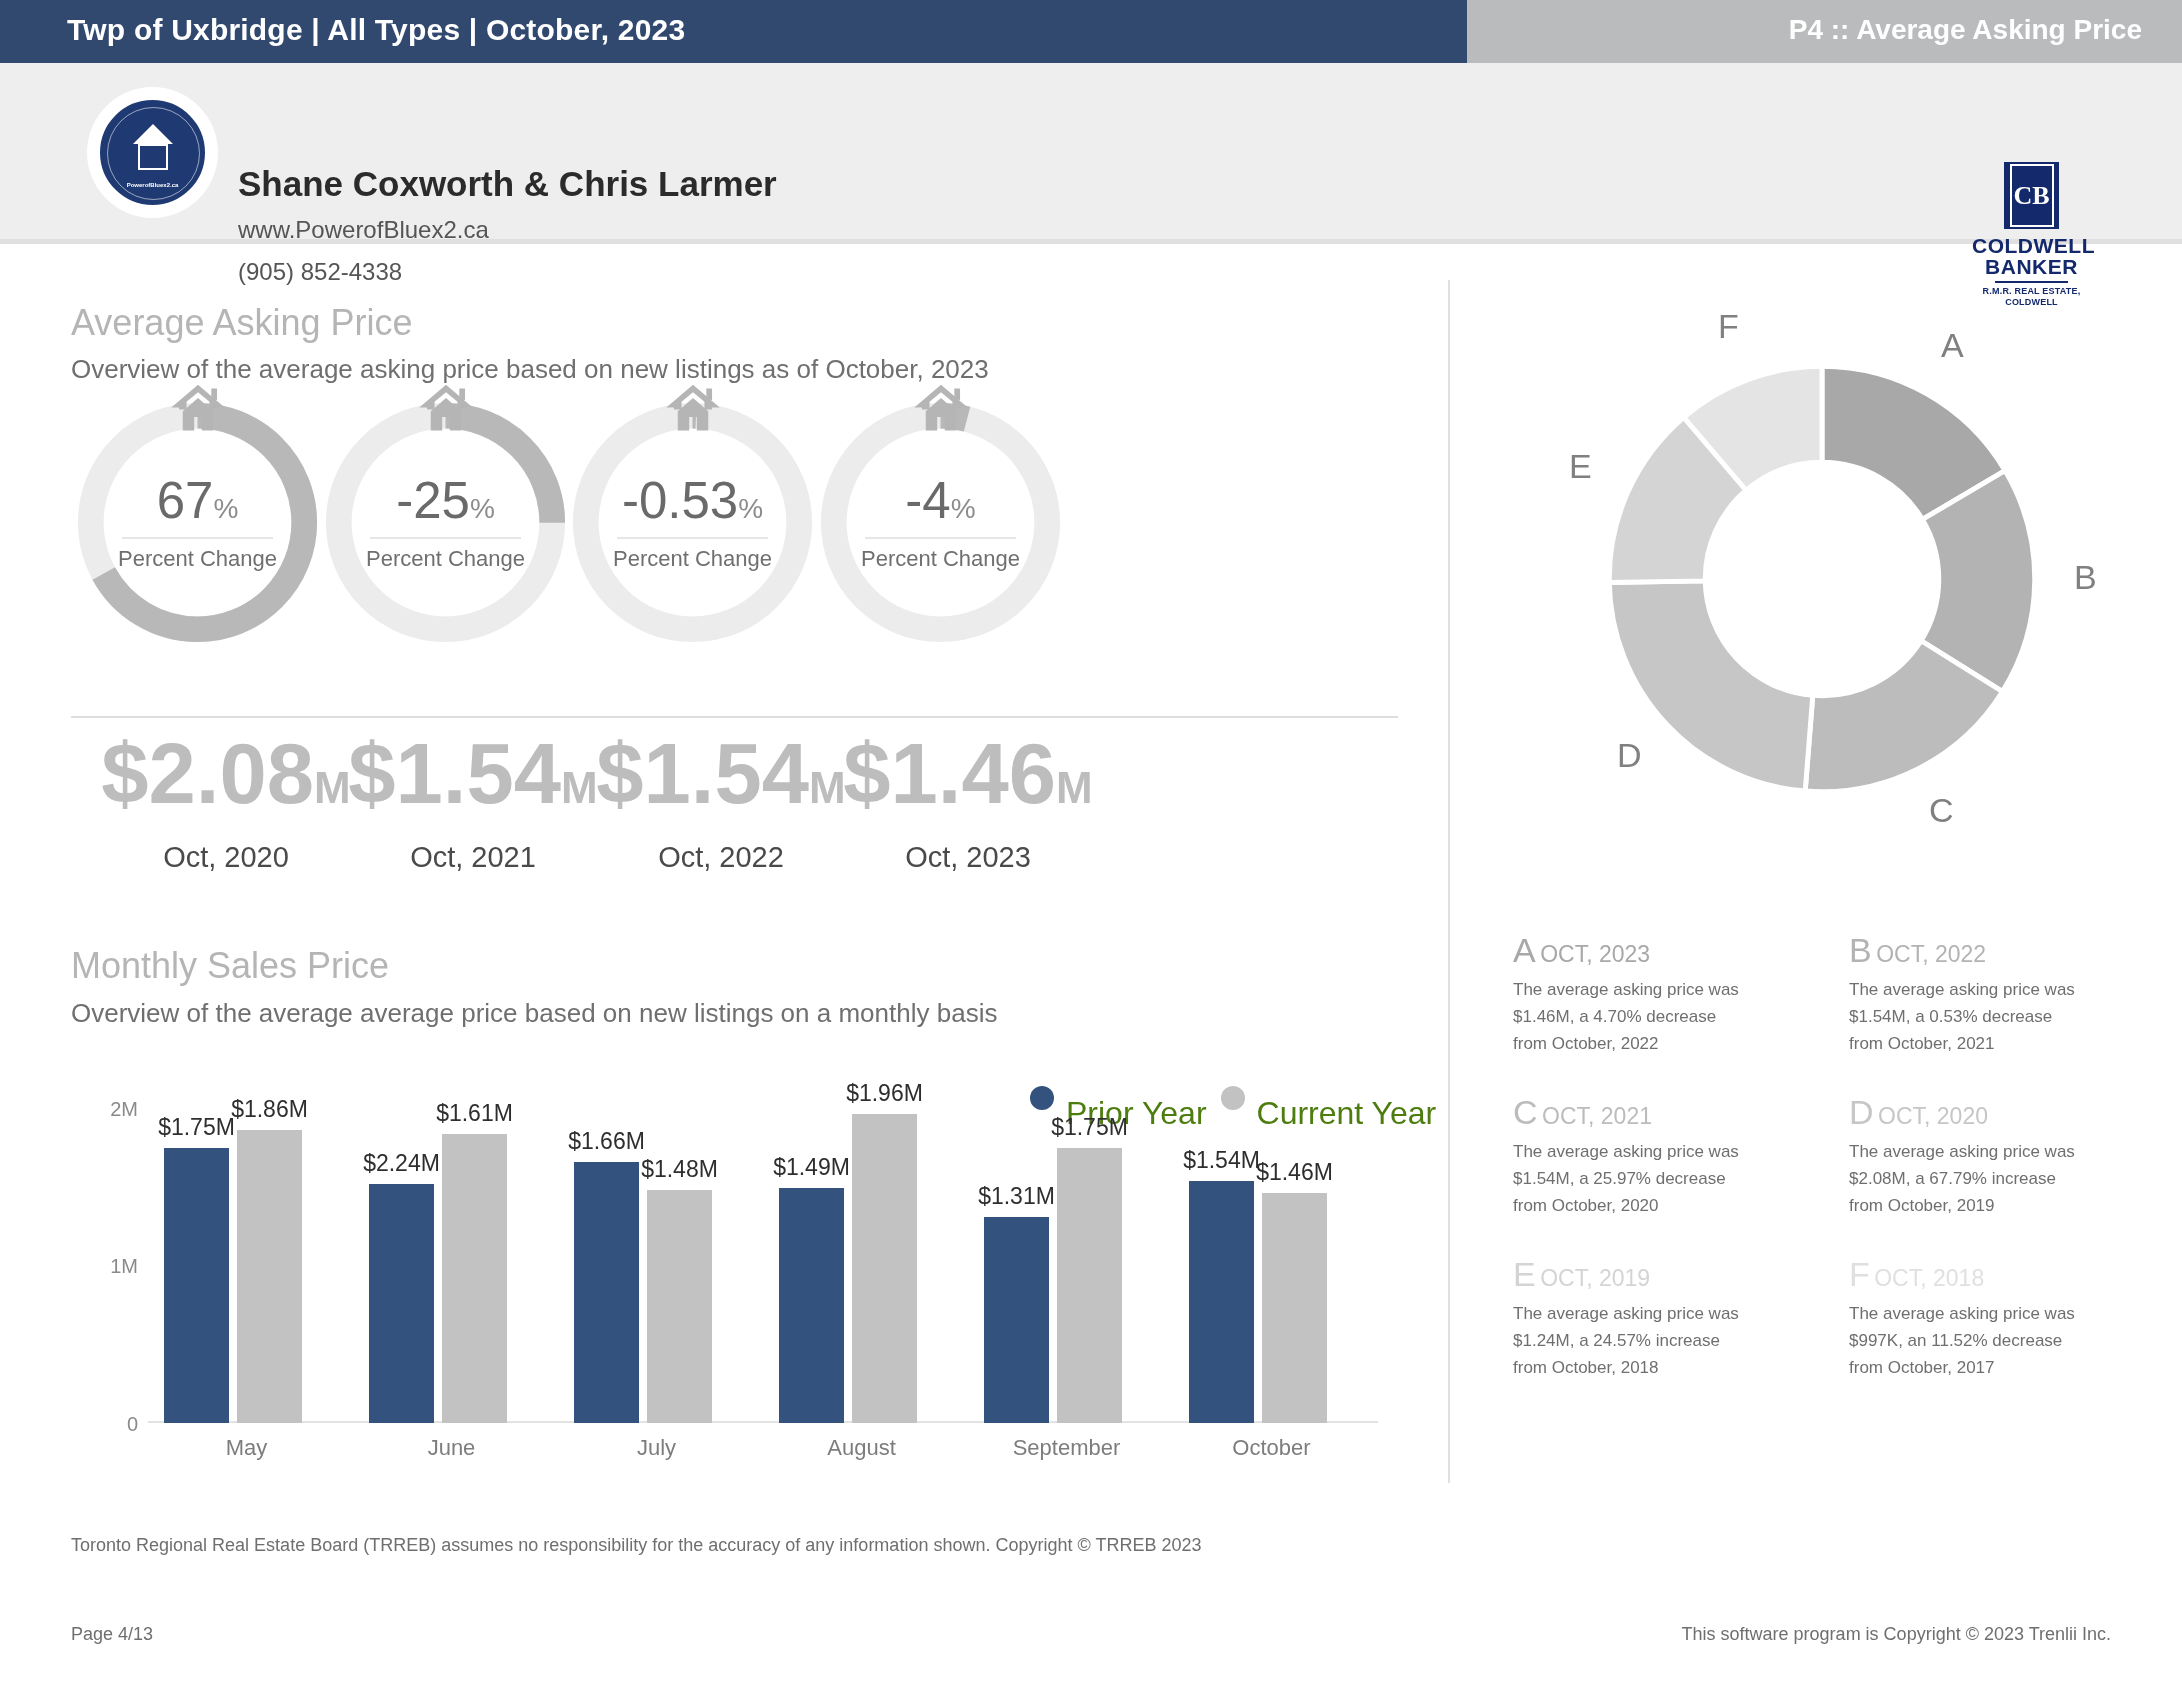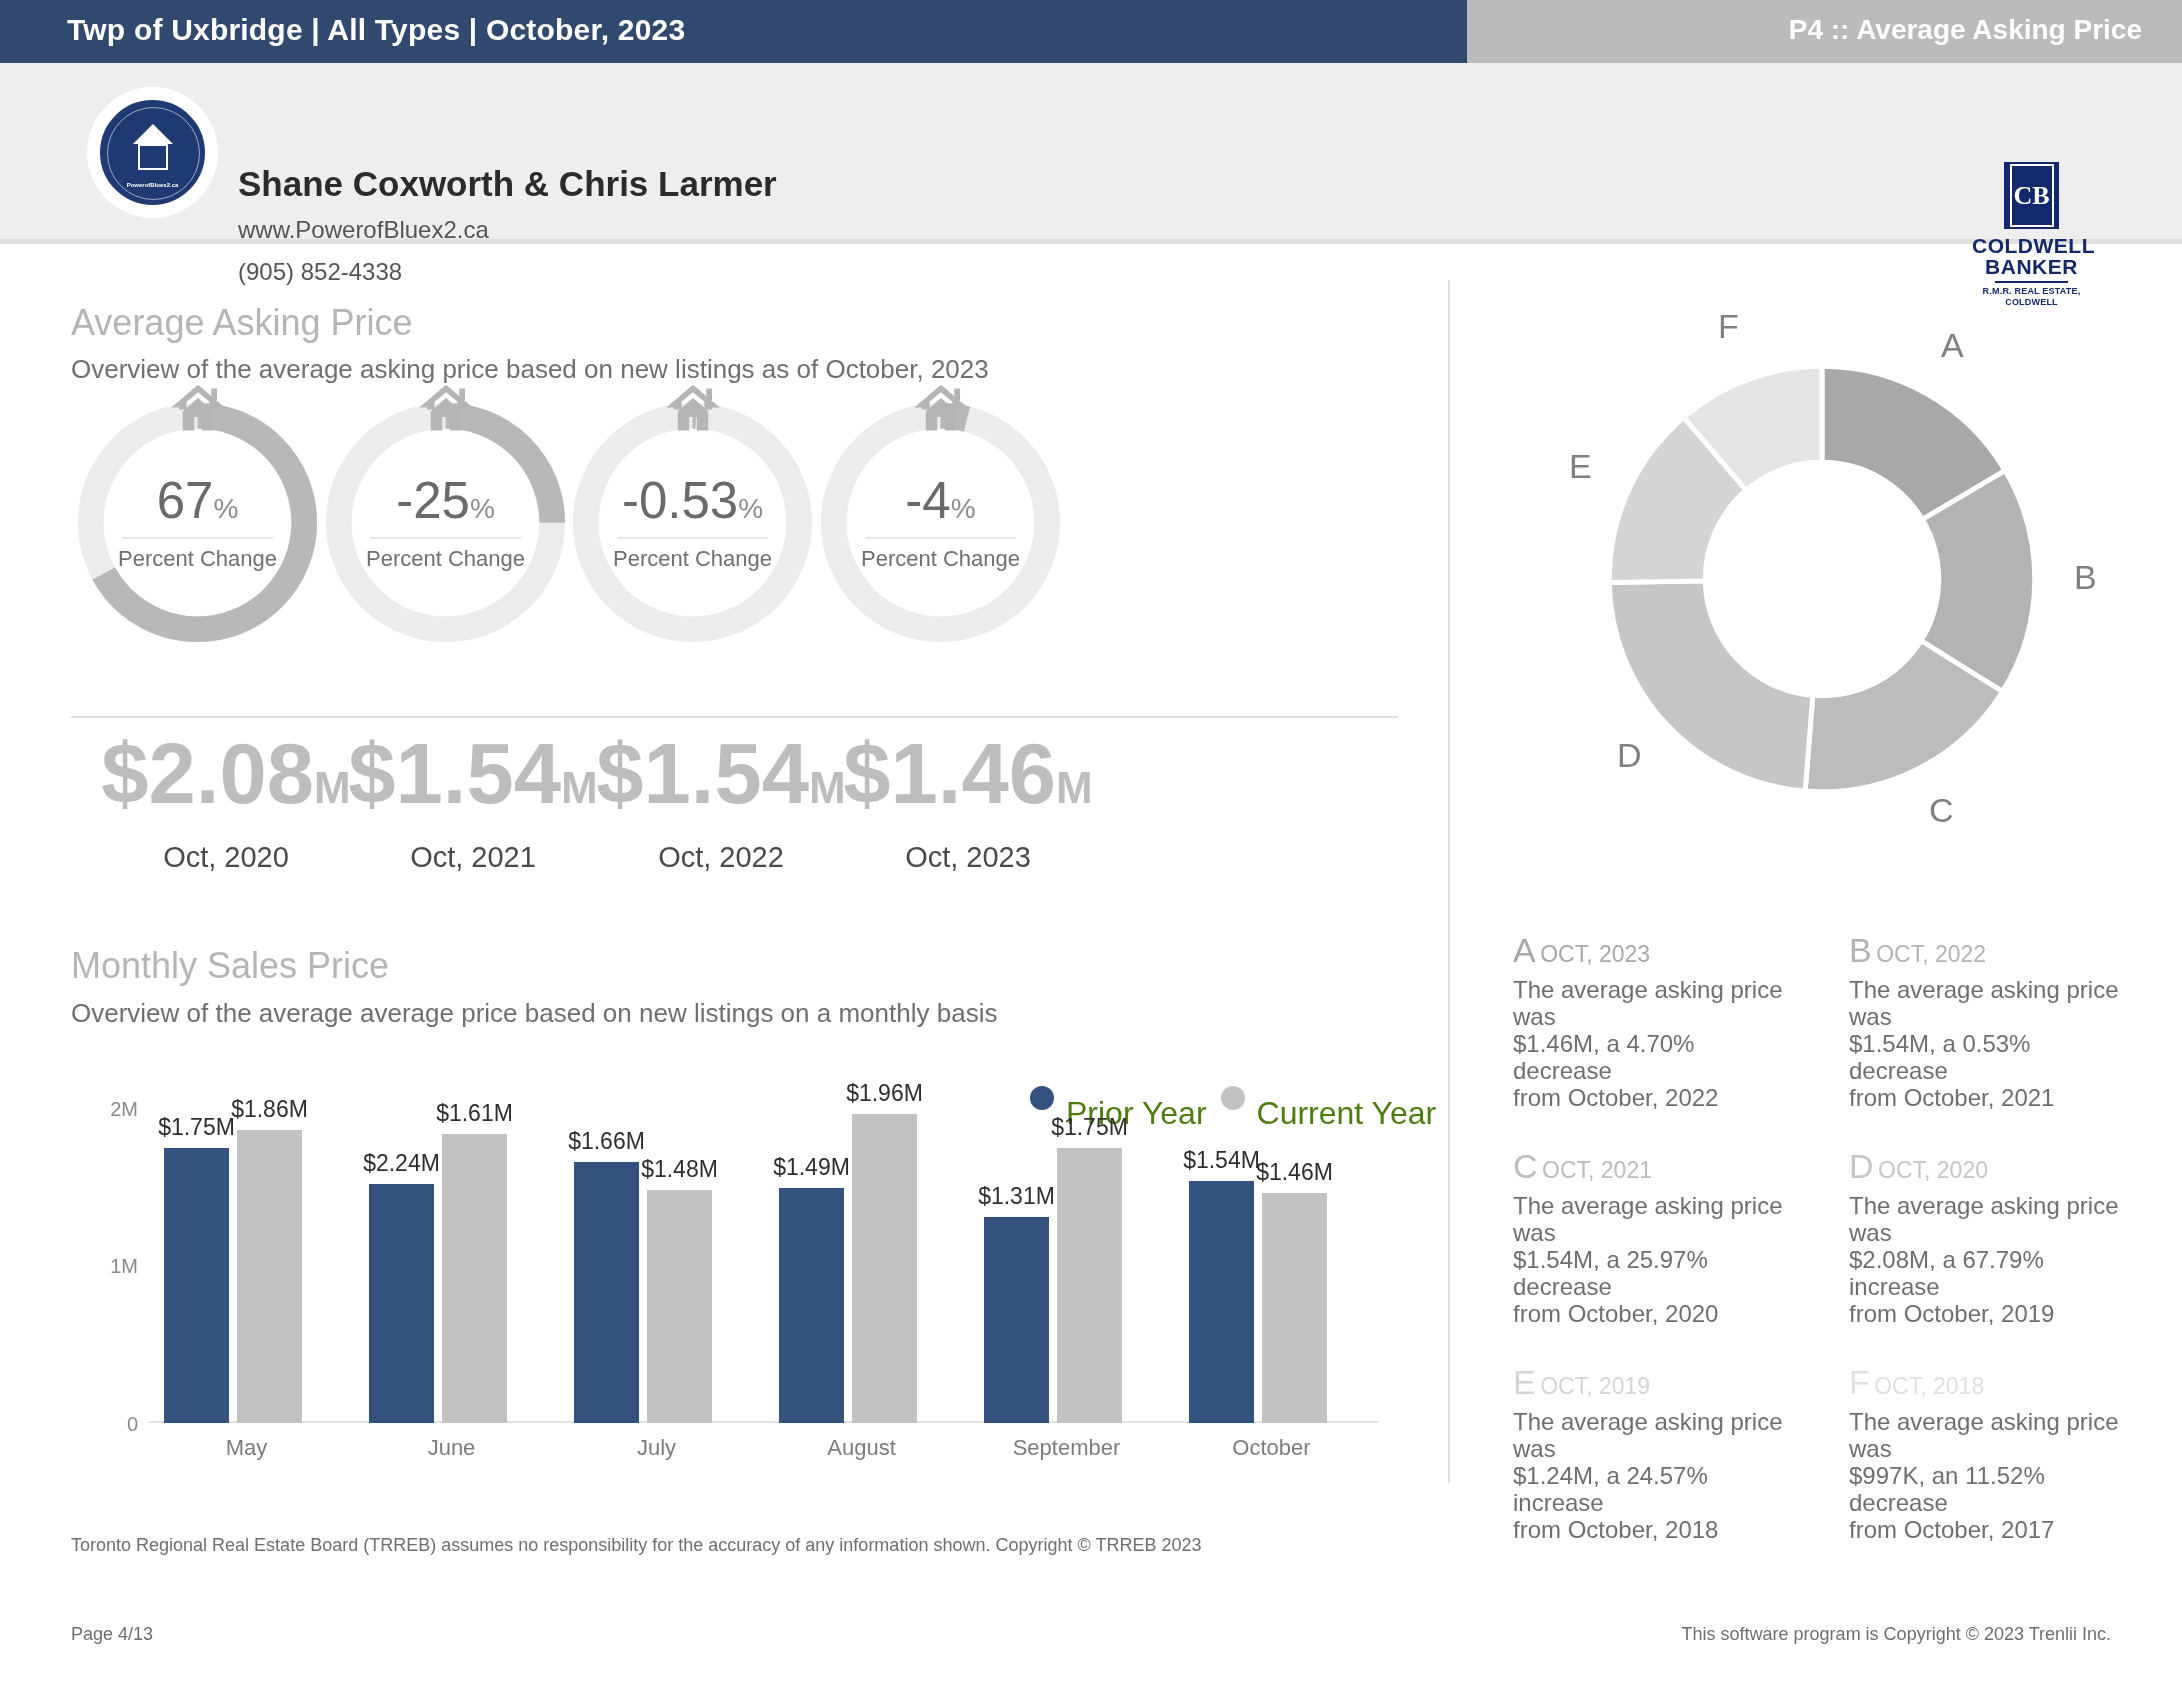--- a/index.html
+++ b/index.html
@@ -162,21 +162,21 @@
     position:absolute; font-size:34px; color:#808080;
   }
   .legend-grid {
     position:absolute; left:1513px; top:931px; width:634px;
     display:grid; grid-template-columns:1fr 1fr; gap:36px 38px;
   }
   .lg-item { width:282px; }
   .lg-head { white-space:nowrap; margin-bottom:6px; }
   .lg-head .letter { font-size:34px; }
   .lg-head .when { font-size:23px; }
-  .lg-body { font-size:24px; color:#6f6f6f; line-height:27px; }
+  .lg-body { font-size:17px; color:#6f6f6f; line-height:27px; }
 
   
   .disclaimer {
     position:absolute; left:71px; top:1535px; font-size:18px; color:#6f6f6f; white-space:nowrap;
   }
   .foot-left { position:absolute; left:71px; top:1624px; font-size:18px; color:#6f6f6f; }
   .foot-right { position:absolute; right:71px; top:1624px; font-size:18px; color:#6f6f6f; }
 </style>
 </head>
 <body>

